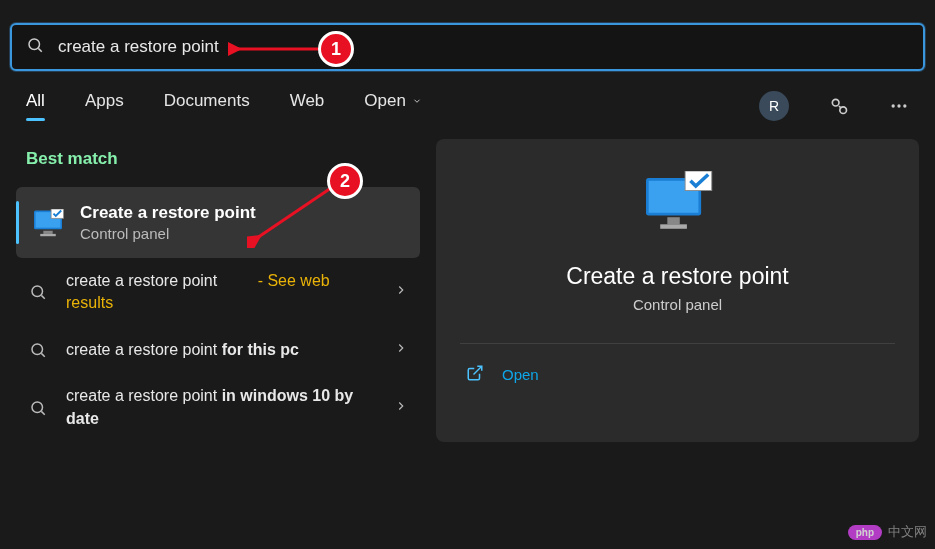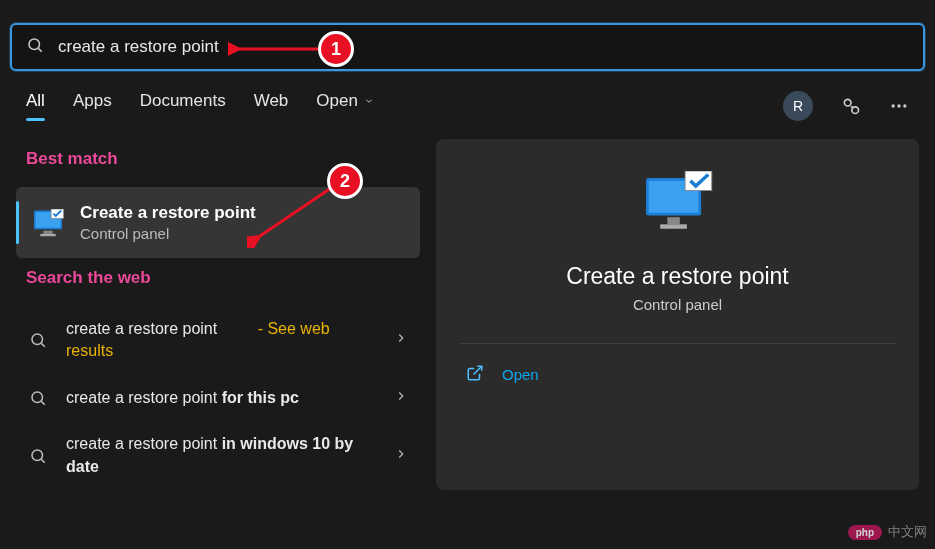--- a/index.html
+++ b/index.html
@@ -3,35 +3,35 @@
   <meta charset="utf-8">
   <style>
     * { margin: 0; padding: 0; box-sizing: border-box; font-family: 'Segoe UI', Tahoma, sans-serif; }
     body { background: #1a1a1a; width: 935px; height: 549px; overflow: hidden; position: relative; }
     
     .search-container { padding: 23px 10px 0 10px; }
     .search-box { display: flex; align-items: center; background: #141414; border: 2px solid #3a96dd; border-radius: 6px; height: 48px; padding: 0 14px; box-shadow: 0 0 0 1px rgba(58,150,221,.3); }
     .search-icon-box { color: #ccc; margin-right: 14px; }
     .search-input { background: transparent; border: none; outline: none; color: #e8e8e8; font-size: 17px; flex: 1; }
     
-    .tabs-row { display: flex; align-items: center; padding: 20px 26px 0 26px; gap: 28px; }
+    .tabs-row { display: flex; align-items: center; padding: 20px 26px 0 26px; gap: 40px; }
     .tab { color: #e5e5e5; font-size: 17px; padding-bottom: 10px; cursor: pointer; position: relative; }
     .tab.active { color: #fff; }
     .tab.active::after { content: ""; position: absolute; left: 0; right: 0; bottom: 0; height: 3px; background: #4cc2ff; border-radius: 2px; }
     .more-tab { display: flex; align-items: center; gap: 6px; }
     .chevron-down { width: 10px; height: 10px; }
     .tabs-spacer { flex: 1; }
     .avatar { width: 30px; height: 30px; border-radius: 50%; background: #3a4a5a; color: #fff; display: flex; align-items: center; justify-content: center; font-size: 14px; }
     .header-icon { color: #ccc; cursor: pointer; display: flex; align-items: center; }
     
     .main { display: flex; gap: 16px; padding: 18px 16px 0 16px; }
     .left-panel { width: 404px; }
     .right-panel { flex: 1; background: #2b2b2b; border-radius: 8px; padding: 32px 24px 24px 24px; display: flex; flex-direction: column; align-items: center; }
     
-    .section-header { color: #ec4899; font-size: 17px; font-weight: 600; padding: 10px 10px 18px 10px; }
+    .section-header { color: #86efac; font-size: 17px; font-weight: 600; padding: 10px 10px 18px 10px; }
     
     .best-match-item { display: flex; align-items: center; background: #353535; border-radius: 6px; padding: 16px 16px; gap: 16px; position: relative; cursor: pointer; }
     .best-match-item::before { content: ""; position: absolute; left: 0; top: 20%; bottom: 20%; width: 3px; background: #4cc2ff; border-radius: 2px; }
     .result-icon { width: 32px; height: 32px; display: flex; align-items: center; justify-content: center; }
     .best-match-title { color: #fff; font-weight: 600; font-size: 17px; }
     .best-match-sub { color: #bbb; font-size: 15px; margin-top: 2px; }
     
     .web-item { display: flex; align-items: center; padding: 12px 12px; gap: 18px; cursor: pointer; border-radius: 6px; }
     .web-search-icon { color: #bbb; width: 20px; display: flex; justify-content: center; }
     .web-text { flex: 1; color: #e8e8e8; font-size: 16px; line-height: 1.4; }
@@ -45,21 +45,21 @@
     .detail-divider { width: 100%; height: 1px; background: #404040; margin: 30px 0 10px 0; }
     .action-row { display: flex; align-items: center; gap: 18px; width: 100%; padding: 10px 6px; cursor: pointer; border-radius: 6px; color: #0ea5e9; font-size: 15px; }
     .open-icon { color: #4cc2ff; }
     
     .callout { position: absolute; width: 36px; height: 36px; border-radius: 50%; background: #e81123; border: 3px solid #fff; color: #fff; display: flex; align-items: center; justify-content: center; font-size: 18px; font-weight: 600; z-index: 10; }
     .callout-1 { top: 31px; left: 318px; }
     .callout-2 { top: 163px; left: 327px; }
     .arrow-svg { position: absolute; z-index: 9; }
     
     .watermark { position: absolute; right: 8px; bottom: 8px; display: flex; align-items: center; gap: 6px; opacity: .8; }
-    .watermark-badge { background: #be185d; color: #fff; font-size: 10px; padding: 2px 8px; border-radius: 10px; font-weight: 600; }
+    .watermark-badge { background: #d946ef; color: #fff; font-size: 10px; padding: 2px 8px; border-radius: 10px; font-weight: 600; }
     .watermark-text { color: #999; font-size: 13px; }
     
     .monitor-svg { width: 32px; height: 28px; }
     .monitor-svg-lg { width: 72px; height: 64px; }
   </style>
 </head>
 <body>
 
 <div class="search-container">
   <div class="search-box">
@@ -116,21 +116,20 @@
           <rect x="24" y="0" width="16" height="12" fill="#fff" stroke="#888"></rect>
           <path d="M27 6 L30 9 L37 2" stroke="#1a7fd4" stroke-width="2.5" fill="none"></path>
         </svg>
       </div>
       <div>
         <div class="best-match-title">Create a restore point</div>
         <div class="best-match-sub">Control panel</div>
       </div>
     </div>
 
-    <div class="section-header">Search the web</div>
 
     <div class="web-item">
       <div class="web-search-icon">
         <svg width="18" height="18" viewBox="0 0 24 24" fill="none" stroke="currentColor" stroke-width="2">
             <circle cx="11" cy="11" r="7"></circle>
             <line x1="21" y1="21" x2="16.5" y2="16.5"></line>
           </svg>
       </div>
       <div class="web-text">
         <span>create a restore point</span><span class="suffix"> - See web results</span>

